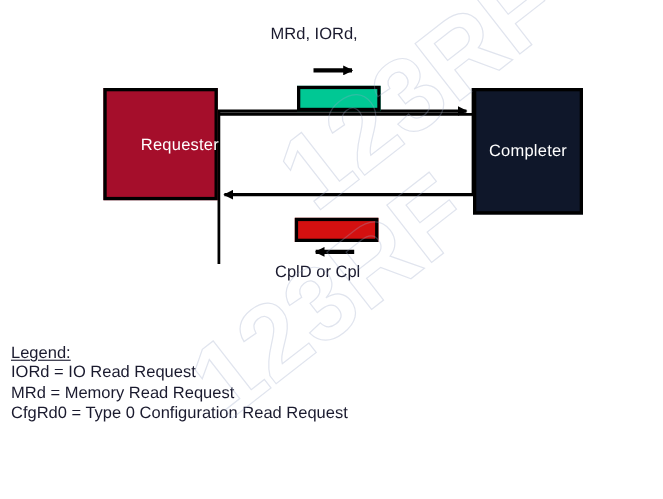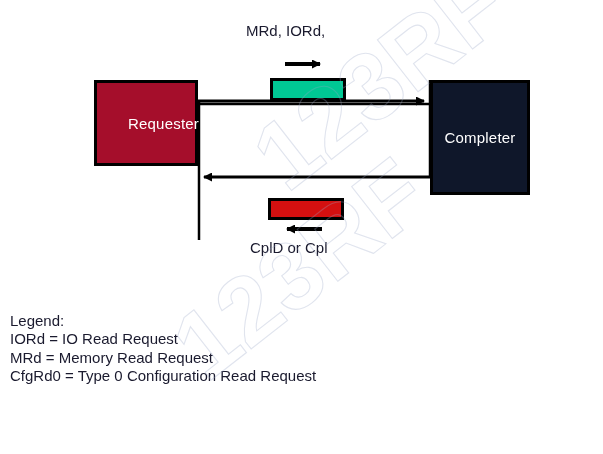--- a/index.html
+++ b/index.html
@@ -56,21 +56,21 @@
   .node-label {
     color: #ffffff;
     font-size: 15px;
     font-family: "Liberation Sans", sans-serif;
     letter-spacing: .2px;
     white-space: nowrap;
   }
 
   #requester-box {
     left: 94px; top: 80px;
-    width: 104px; height: 86px; padding-left: 35px;
+    width: 104px; height: 102px; padding-left: 35px;
   }
   #completer-box {
     left: 430px; top: 80px;
     width: 100px; height: 115px;
   }
 
   .packet {
     position: absolute;
     box-sizing: border-box;
     border: 3px solid #000000;
@@ -105,20 +105,21 @@
 
   
   #legend {
     position: absolute;
     left: 10px; top: 311px;
     z-index: 2;
   }
   #legend-title {
     font-size: 15px;
     line-height: 19px;
+    text-decoration: underline;
     text-underline-offset: 2px;
     color: #1a1a2e;
   }
   .legend-line {
     font-size: 15px;
     line-height: 18.6px;
     white-space: nowrap;
     color: #1a1a2e;
   }
 </style>

